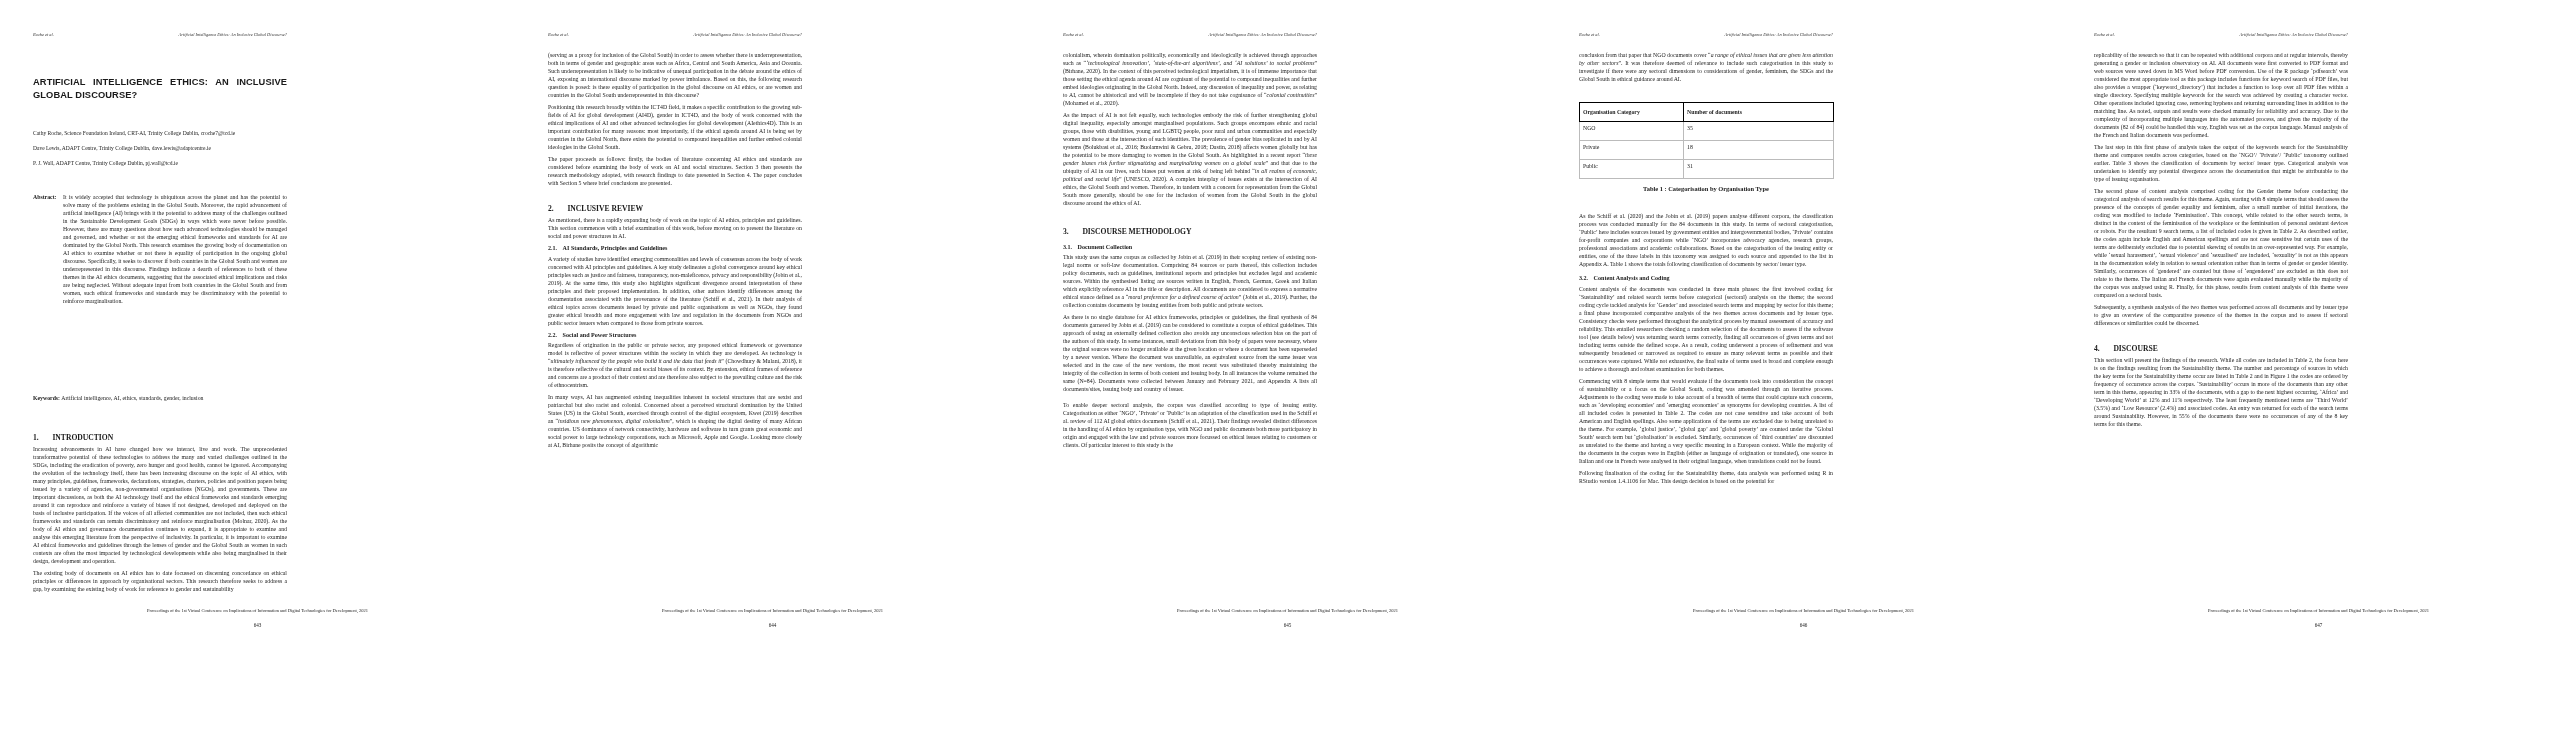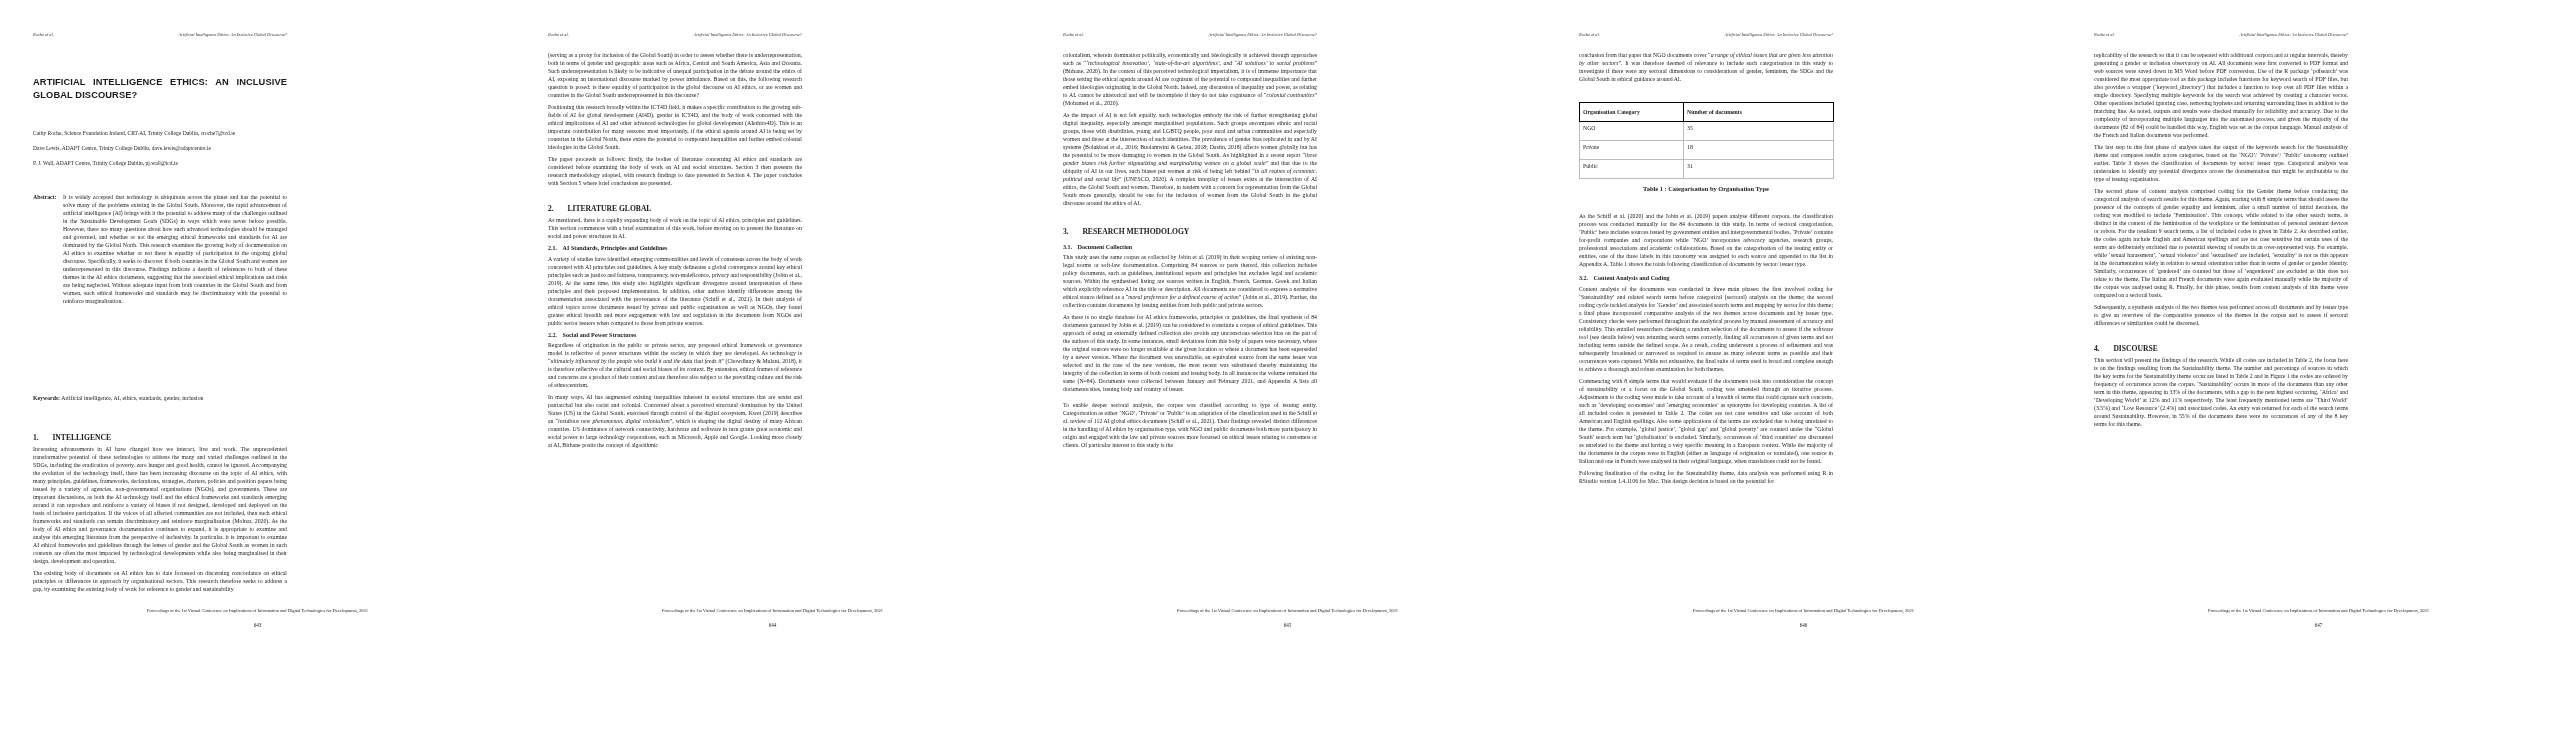--- a/index.html
+++ b/index.html
@@ -49,42 +49,42 @@
     <div class="lbl">Abstract:</div>
     <p>It is widely accepted that technology is ubiquitous across the planet and has the potential to solve many of the problems existing in the Global South.  Moreover, the rapid advancement of artificial intelligence (AI) brings with it the potential to address many of the challenges outlined in the Sustainable Development Goals (SDGs) in ways which were never before possible.  However, there are many questions about how such advanced technologies should be managed and governed, and whether or not the emerging ethical frameworks and standards for AI are dominated by the Global North.  This research examines the growing body of documentation on AI ethics to examine whether or not there is equality of participation in the ongoing global discourse.  Specifically, it seeks to discover if both countries in the Global South and women are underrepresented in this discourse.  Findings indicate a dearth of references to both of these themes in the AI ethics documents, suggesting that the associated ethical implications and risks are being neglected. Without adequate input from both countries in the Global South and from women, such ethical frameworks and standards may be discriminatory with the potential to reinforce marginalisation.</p>
   </div>
   <div class="col keywords" style="top:395px;">
     <b>Keywords:</b>
     <span>Artificial intelligence, AI, ethics, standards, gender, inclusion</span>
   </div>
   <div class="col" style="top:433px;">
     <h2>
       <span class="num">1.</span>
-      <span>INTELLIGENCE</span>
+      <span>INTRODUCTION</span>
     </h2>
     <p>Increasing advancements in AI have changed how we interact, live and work.  The unprecedented transformative potential of these technologies to address the many and varied challenges outlined in the SDGs, including the eradication of poverty, zero hunger and good health, cannot be ignored.  Accompanying the evolution of the technology itself, there has been increasing discourse on the topic of AI ethics, with many principles, guidelines, frameworks, declarations, strategies, charters, policies and position papers being issued by a variety of agencies, non-governmental organisations (NGOs), and governments.  These are important discussions, as both the AI technology itself and the ethical frameworks and standards emerging around it can reproduce and reinforce a variety of biases if not designed, developed and deployed on the basis of inclusive participation.  If the voices of all affected communities are not included, then such ethical frameworks and standards can remain discriminatory and reinforce marginalisation (Molnar, 2020).  As the body of AI ethics and governance documentation continues to expand, it is appropriate to examine and analyse this emerging literature from the perspective of inclusivity.  In particular, it is important to examine AI ethical frameworks and guidelines through the lenses of gender and the Global South as women in such contexts are often the most impacted by technological developments while also being marginalised in their design, development and operation.</p>
     <p>The existing body of documents on AI ethics has to date focussed on discerning concordance on ethical principles or differences in approach by organisational sectors.  This research therefore seeks to address a gap, by examining the existing body of work for reference to gender and sustainability</p>
   </div>
   <div class="footer">Proceedings of the 1st Virtual Conference on Implications of Information and Digital Technologies for Development, 2021</div>
   <div class="pagenum">643</div>
 </div>
 
 <div class="page p2">
   <div class="running-head">
     <span>Roche et al.</span>
     <span>Artificial Intelligence Ethics: An Inclusive Global Discourse?</span>
   </div>
   <div class="col" style="top:51px;">
     <p>(serving as a proxy for inclusion of the Global South) in order to assess whether there is underrepresentation, both in terms of gender and geographic areas such as Africa, Central and South America, Asia and Oceania.  Such underrepresentation is likely to be indicative of unequal participation in the debate around the ethics of AI, exposing an international discourse marked by power imbalance.  Based on this, the following research question is posed: is there equality of participation in the global discourse on AI ethics, or are women and countries in the Global South underrepresented in this discourse?</p>
     <p>Positioning this research broadly within the ICT4D field, it makes a specific contribution to the growing sub-fields of AI for global development (AI4D), gender in ICT4D, and the body of work concerned with the ethical implications of AI and other advanced technologies for global development (AIethics4D).  This is an important contribution for many reasons: most importantly, if the ethical agenda around AI is being set by countries in the Global North, there exists the potential to compound inequalities and further embed colonial ideologies in the Global South.</p>
     <p>The paper proceeds as follows: firstly, the bodies of literature concerning AI ethics and standards are considered before examining the body of work on AI and social structures.  Section 3 then presents the research methodology adopted, with research findings to date presented in Section 4.  The paper concludes with Section 5 where brief conclusions are presented.</p>
     <div style="height:13.4px"></div>
     <h2>
       <span class="num">2.</span>
-      <span>LITERATURE GLOBAL</span>
+      <span>INCLUSIVE REVIEW</span>
     </h2>
     <p>As mentioned, there is a rapidly expanding body of work on the topic of AI ethics, principles and guidelines.  This section commences with a brief examination of this work, before moving on to present the literature on social and power structures in AI.</p>
     <h3>
       <span class="num">2.1.</span>
       <span>AI Standards, Principles and Guidelines</span>
     </h3>
     <p>A variety of studies have identified emerging commonalities and levels of consensus across the body of work concerned with AI principles and guidelines. A key study delineates a global convergence around key ethical principles such as justice and fairness, transparency, non-maleficence, privacy and responsibility (Jobin et al., 2019).  At the same time, this study also highlights significant divergence around interpretation of these principles and their proposed implementation.  In addition, other authors identify differences among the documentation associated with the provenance of the literature (Schiff et al., 2021).  In their analysis of ethical topics across documents issued by private and public organisations as well as NGOs, they found greater ethical breadth and more engagement with law and regulation in the documents from NGOs and public sector issuers when compared to those from private sources.</p>
     <h3>
       <span class="num">2.2.</span>
       <span>Social and Power Structures</span>
@@ -100,21 +100,21 @@
   <div class="running-head">
     <span>Roche et al.</span>
     <span>Artificial Intelligence Ethics: An Inclusive Global Discourse?</span>
   </div>
   <div class="col" style="top:51px;">
     <p><span>colonialism, wherein domination politically, economically and ideologically is achieved through approaches such as “</span><em>‘technological innovation’, ‘state-of-the-art algorithms’, and ‘AI solutions’ to social problems</em><span>” (Birhane, 2020). In the context of this perceived technological imperialism, it is of immense importance that those setting the ethical agenda around AI are cognisant of the potential to compound inequalities and further embed ideologies originating in the Global North.  Indeed, any discussion of inequality and power, as relating to AI, cannot be ahistorical and will be incomplete if they do not take cognisance of “</span><em>colonial continuities</em><span>” (Mohamed et al., 2020).</span></p>
     <p><span>As the impact of AI is not felt equally, such technologies embody the risk of further strengthening global digital inequality, especially amongst marginalised populations.  Such groups encompass ethnic and racial groups, those with disabilities, young and LGBTQ people, poor rural and urban communities and especially women and those at the intersection of such identities.  The prevalence of gender bias replicated in and by AI systems (Bolukbasi et al., 2016; Buolamwini &amp; Gebru, 2018; Dastin, 2018) affects women globally but has the potential to be more damaging to women in the Global South.  As highlighted in a recent report “</span><em>these gender biases risk further stigmatizing and marginalizing women on a global scale</em><span>” and that due to the ubiquity of AI in our lives, such biases put women at risk of being left behind “</span><em>in all realms of economic, political and social life</em><span>” (UNESCO, 2020).  A complex interplay of issues exists at the intersection of AI ethics, the Global South and women.  Therefore, in tandem with a concern for representation from the Global South more generally, should be one for the inclusion of women from the Global South in the global discourse around the ethics of AI.</span></p>
     <div style="height:16px"></div>
     <h2>
       <span class="num">3.</span>
-      <span>RESEARCH METHODOLOGY</span>
+      <span>DISCOURSE METHODOLOGY</span>
     </h2>
     <div style="height:3.6px"></div>
     <h3>
       <span class="num">3.1.</span>
       <span>Document Collection</span>
     </h3>
     <p><span>This study uses the same corpus as collected by Jobin et al. (2019) in their scoping review of existing non-legal norms or soft-law documentation.  Comprising 84 sources or parts thereof, this collection includes policy documents, such as guidelines, institutional reports and principles but excludes legal and academic sources.  Within the synthesised listing are sources written in English, French, German, Greek and Italian which explicitly reference AI in the title or description.  All documents are considered to express a normative ethical stance defined as a “</span><em>moral preference for a defined course of action</em><span>” (Jobin et al., 2019).  Further, the collection contains documents by issuing entities from both public and private sectors.</span></p>
     <p>As there is no single database for AI ethics frameworks, principles or guidelines, the final synthesis of 84 documents garnered by Jobin et al. (2019) can be considered to constitute a corpus of ethical guidelines.  This approach of using an externally defined collection also avoids any unconscious selection bias on the part of the authors of this study.  In some instances, small deviations from this body of papers were necessary, where the original sources were no longer available at the given location or where a document has been superseded by a newer version.  Where the document was unavailable, an equivalent source from the same issuer was selected and in the case of the new versions, the most recent was substituted thereby maintaining the integrity of the collection in terms of both content and issuing body.  In all instances the volume remained the same (N=84).  Documents were collected between January and February 2021, and Appendix A lists all documents/sites, issuing body and country of issuer.</p>
     <div style="height:3.6px"></div>
     <p>To enable deeper sectoral analysis, the corpus was classified according to type of issuing entity.  Categorisation as either ‘NGO’, ‘Private’ or ‘Public’ is an adaptation of the classification used in the Schiff et al. review of 112 AI global ethics documents (Schiff et al., 2021).  Their findings revealed distinct differences in the handling of AI ethics by organisation type, with NGO and public documents both more participatory in origin and engaged with the law and private sources more focussed on ethical issues relating to customers or clients.  Of particular interest to this study is the</p>

